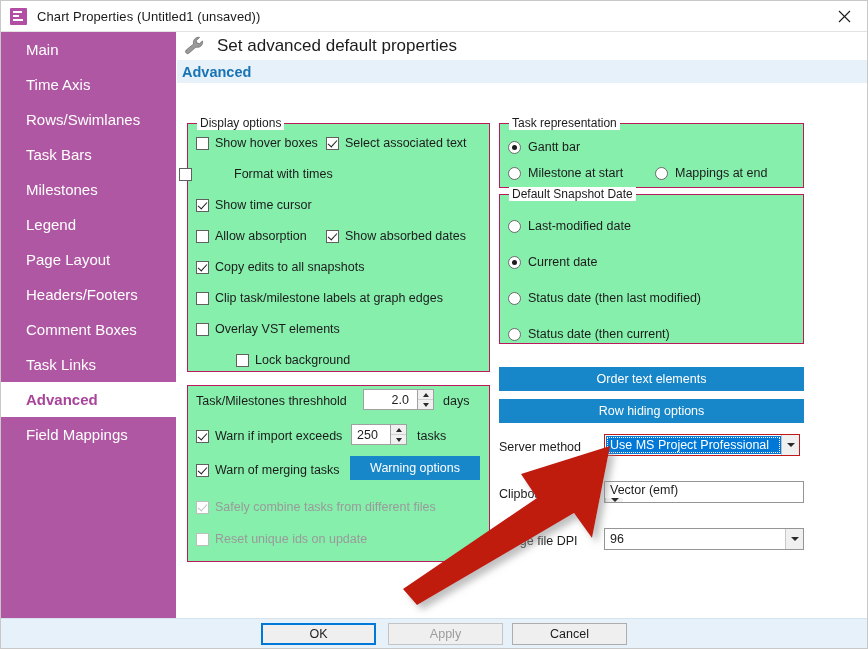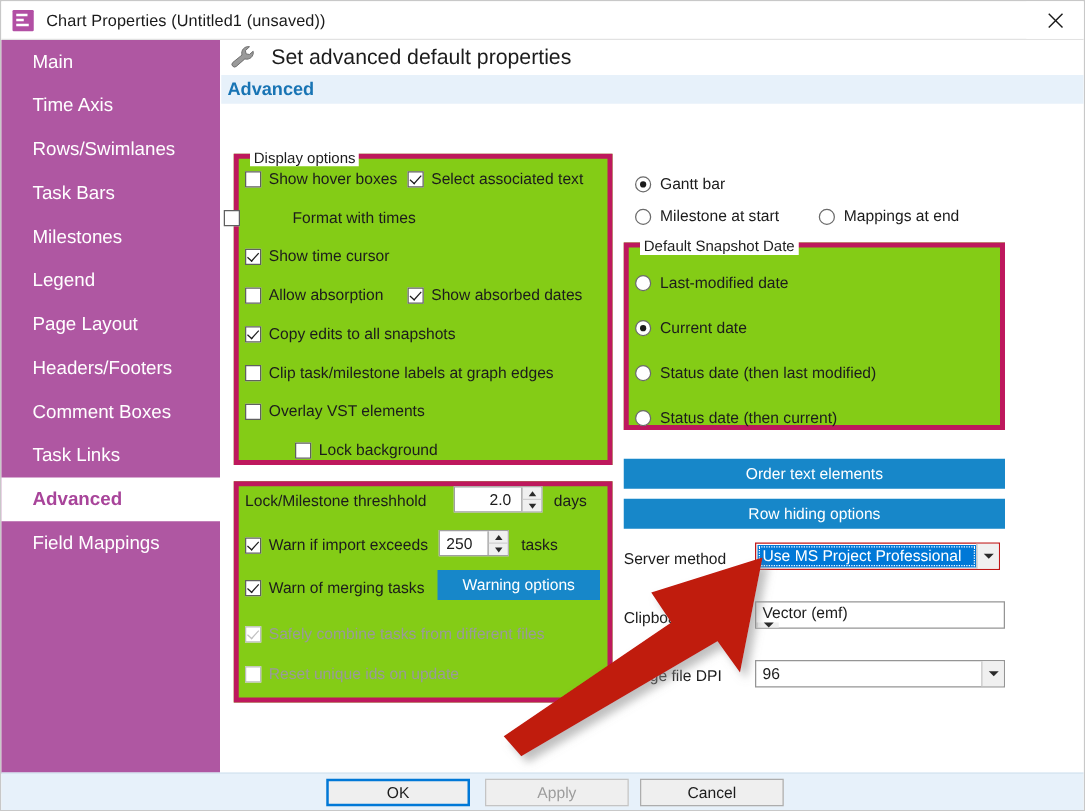--- a/index.html
+++ b/index.html
@@ -102,22 +102,22 @@
     display: flex; align-items: center;
   }
   #section-head span {
     margin-left: 5px;
     font-size: 14.5px; font-weight: bold; color: #1874b4;
   }
 
   
   .groupbox {
     position: absolute;
-    border: 4px solid #be185d;
-    background: #84cc16;
+    border: 1px solid #be185d;
+    background: #86efac;
   }
   .grouplabel {
     position: absolute;
     top: -8px; left: 9px;
     background: #ffffff;
     padding: 0 3px;
     font-size: 12px;
     color: #1c1c1c;
     white-space: nowrap;
   }
@@ -396,21 +396,21 @@
       <span>Overlay VST elements</span>
     </div>
 
     <div class="opt" style="left:19px; top:321px;padding-left:40px;">
       <span class="cbox"></span>
       <span>Lock background</span>
     </div>
 
     <div class="groupbox" style="left:10px; top:353px; width:303px; height:177px;"></div>
 
-    <div class="lbl" style="left:19px; top:362px;">Lock/Milestone threshhold</div>
+    <div class="lbl" style="left:19px; top:362px;">Task/Milestones threshhold</div>
     <div class="spin" style="left:186px; top:357px; width:71px; height:21px;">
       <div class="val">2.0</div>
       <div class="arrows">
         <div>
             <span class="tri-up"></span>
           </div>
         <div>
             <span class="tri-dn"></span>
           </div>
       </div>
@@ -445,20 +445,23 @@
     <div class="opt disabled" style="left:19px; top:468px;">
       <span class="cbox checked"></span>
       <span>Safely combine tasks from different files</span>
     </div>
 
     <div class="opt disabled" style="left:19px; top:500px;">
       <span class="cbox"></span>
       <span>Reset unique ids on update</span>
     </div>
 
+    <div class="groupbox" style="left:322px; top:91px; width:305px; height:65px;">
+      <div class="grouplabel">Task representation</div>
+    </div>
     <div class="opt" style="left:331px; top:108px;">
       <span class="rad checked"></span>
       <span>Gantt bar</span>
     </div>
     <div class="opt" style="left:331px; top:134px;">
       <span class="rad"></span>
       <span>Milestone at start</span>
     </div>
     <div class="opt" style="left:478px; top:134px;">
       <span class="rad"></span>

